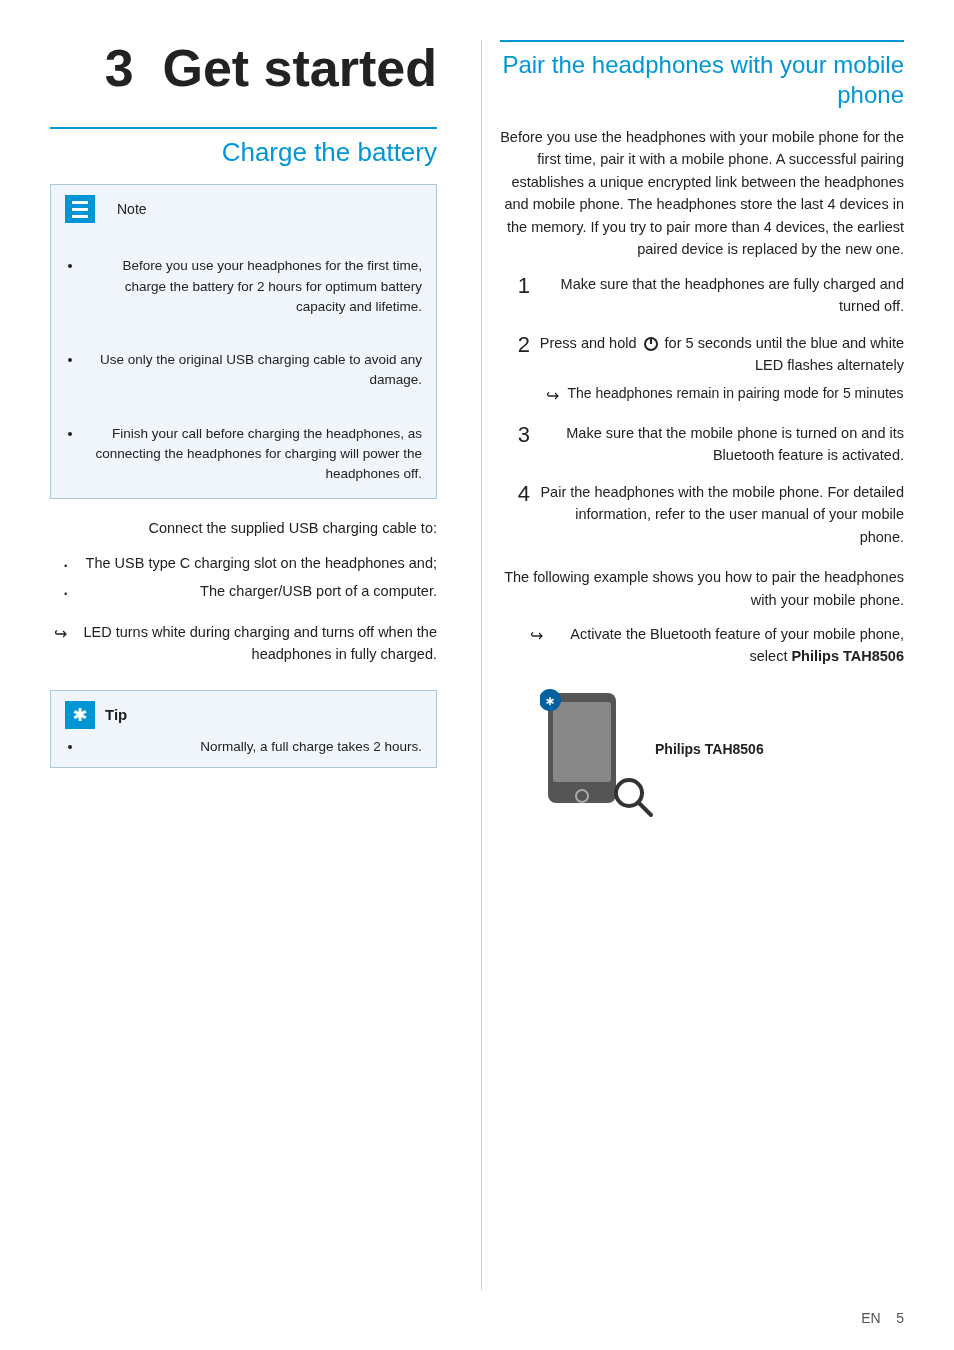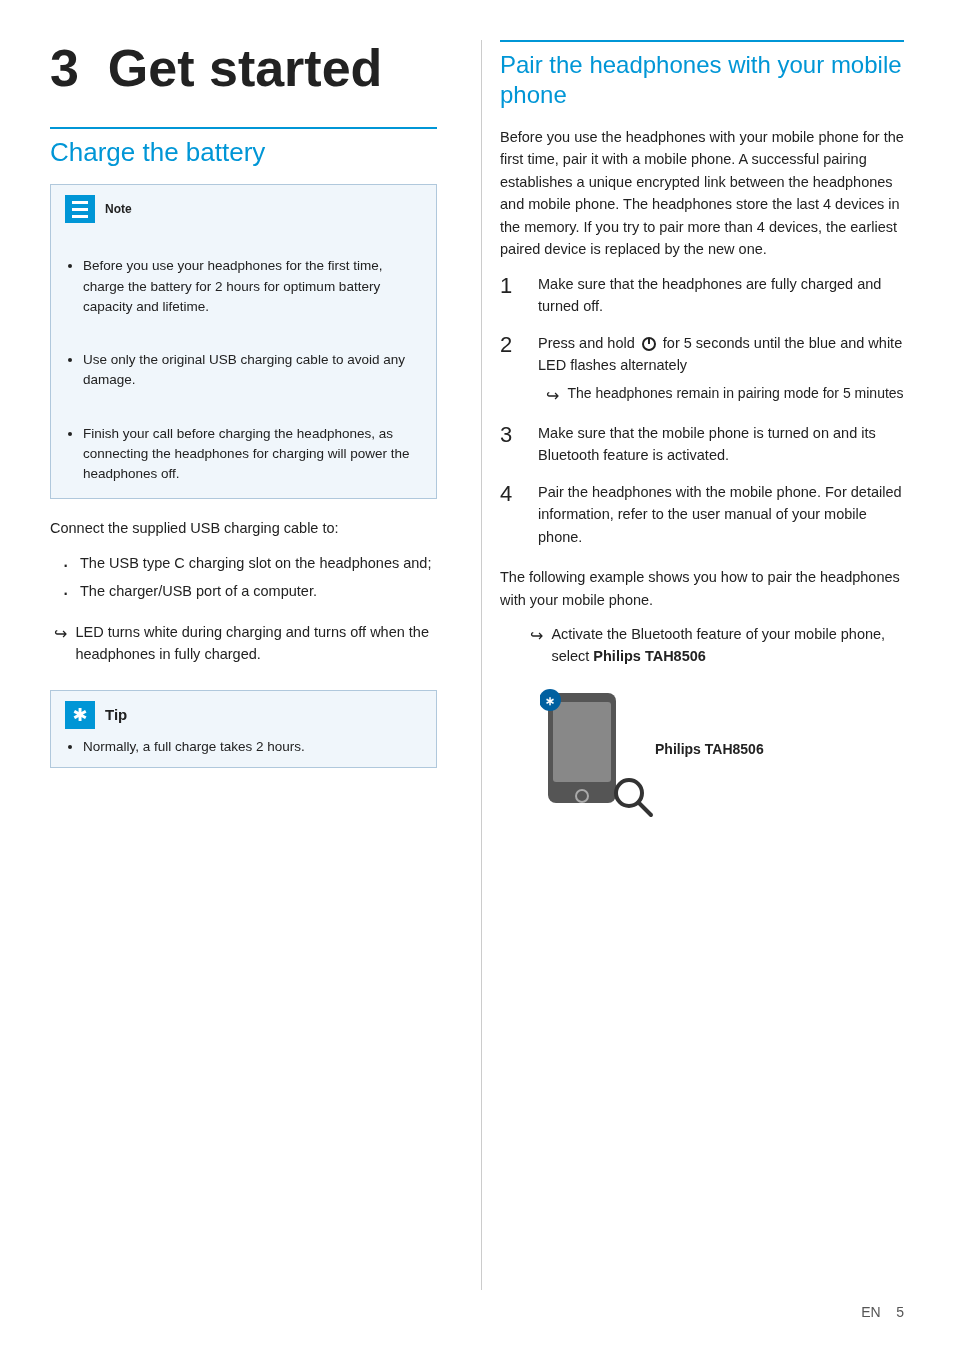--- a/index.html
+++ b/index.html
@@ -11,20 +11,21 @@
       font-size: 15px;
       color: #222;
       position: relative;
     }
     .page {
       display: grid;
       grid-template-columns: 1fr 1fr;
       gap: 8px;
       padding: 40px 50px 60px 50px;
       min-height: 1350px;
+      text-align: right;
     }
     .left-col {
       padding-right: 36px;
     }
     .right-col {
       padding-left: 18px;
       border-left: 1px solid #ccc;
     }
     
     .chapter-heading {
@@ -68,23 +69,24 @@
       margin-right: 10px;
       flex-shrink: 0;
     }
     .note-icon span {
       display: block;
       width: 16px;
       height: 3px;
       background: #fff;
     }
     .note-label {
-      font-size: 12px;
-      font-weight: bold;
-      color: #222;
+      font-size: 14px;
+      font-weight: normal;
+      color: #222;
+      margin-left: 12px;
     }
     .note-list {
       list-style: disc;
       padding-left: 18px;
       font-size: 13.5px;
       line-height: 1.5;
       color: #222;
     }
     .note-list li {
       margin-bottom: 4px;
@@ -231,21 +233,21 @@
     }
     .device-label {
       font-size: 14px;
       font-weight: bold;
       color: #222;
       margin-left: 20px;
     }
     
     .page-footer {
       position: absolute;
-      bottom: 30px;
+      bottom: 24px;
       right: 50px;
       font-size: 14px;
       color: #555;
     }
   </style>
 </head>
 <body>
 
 <div class="page">
 

